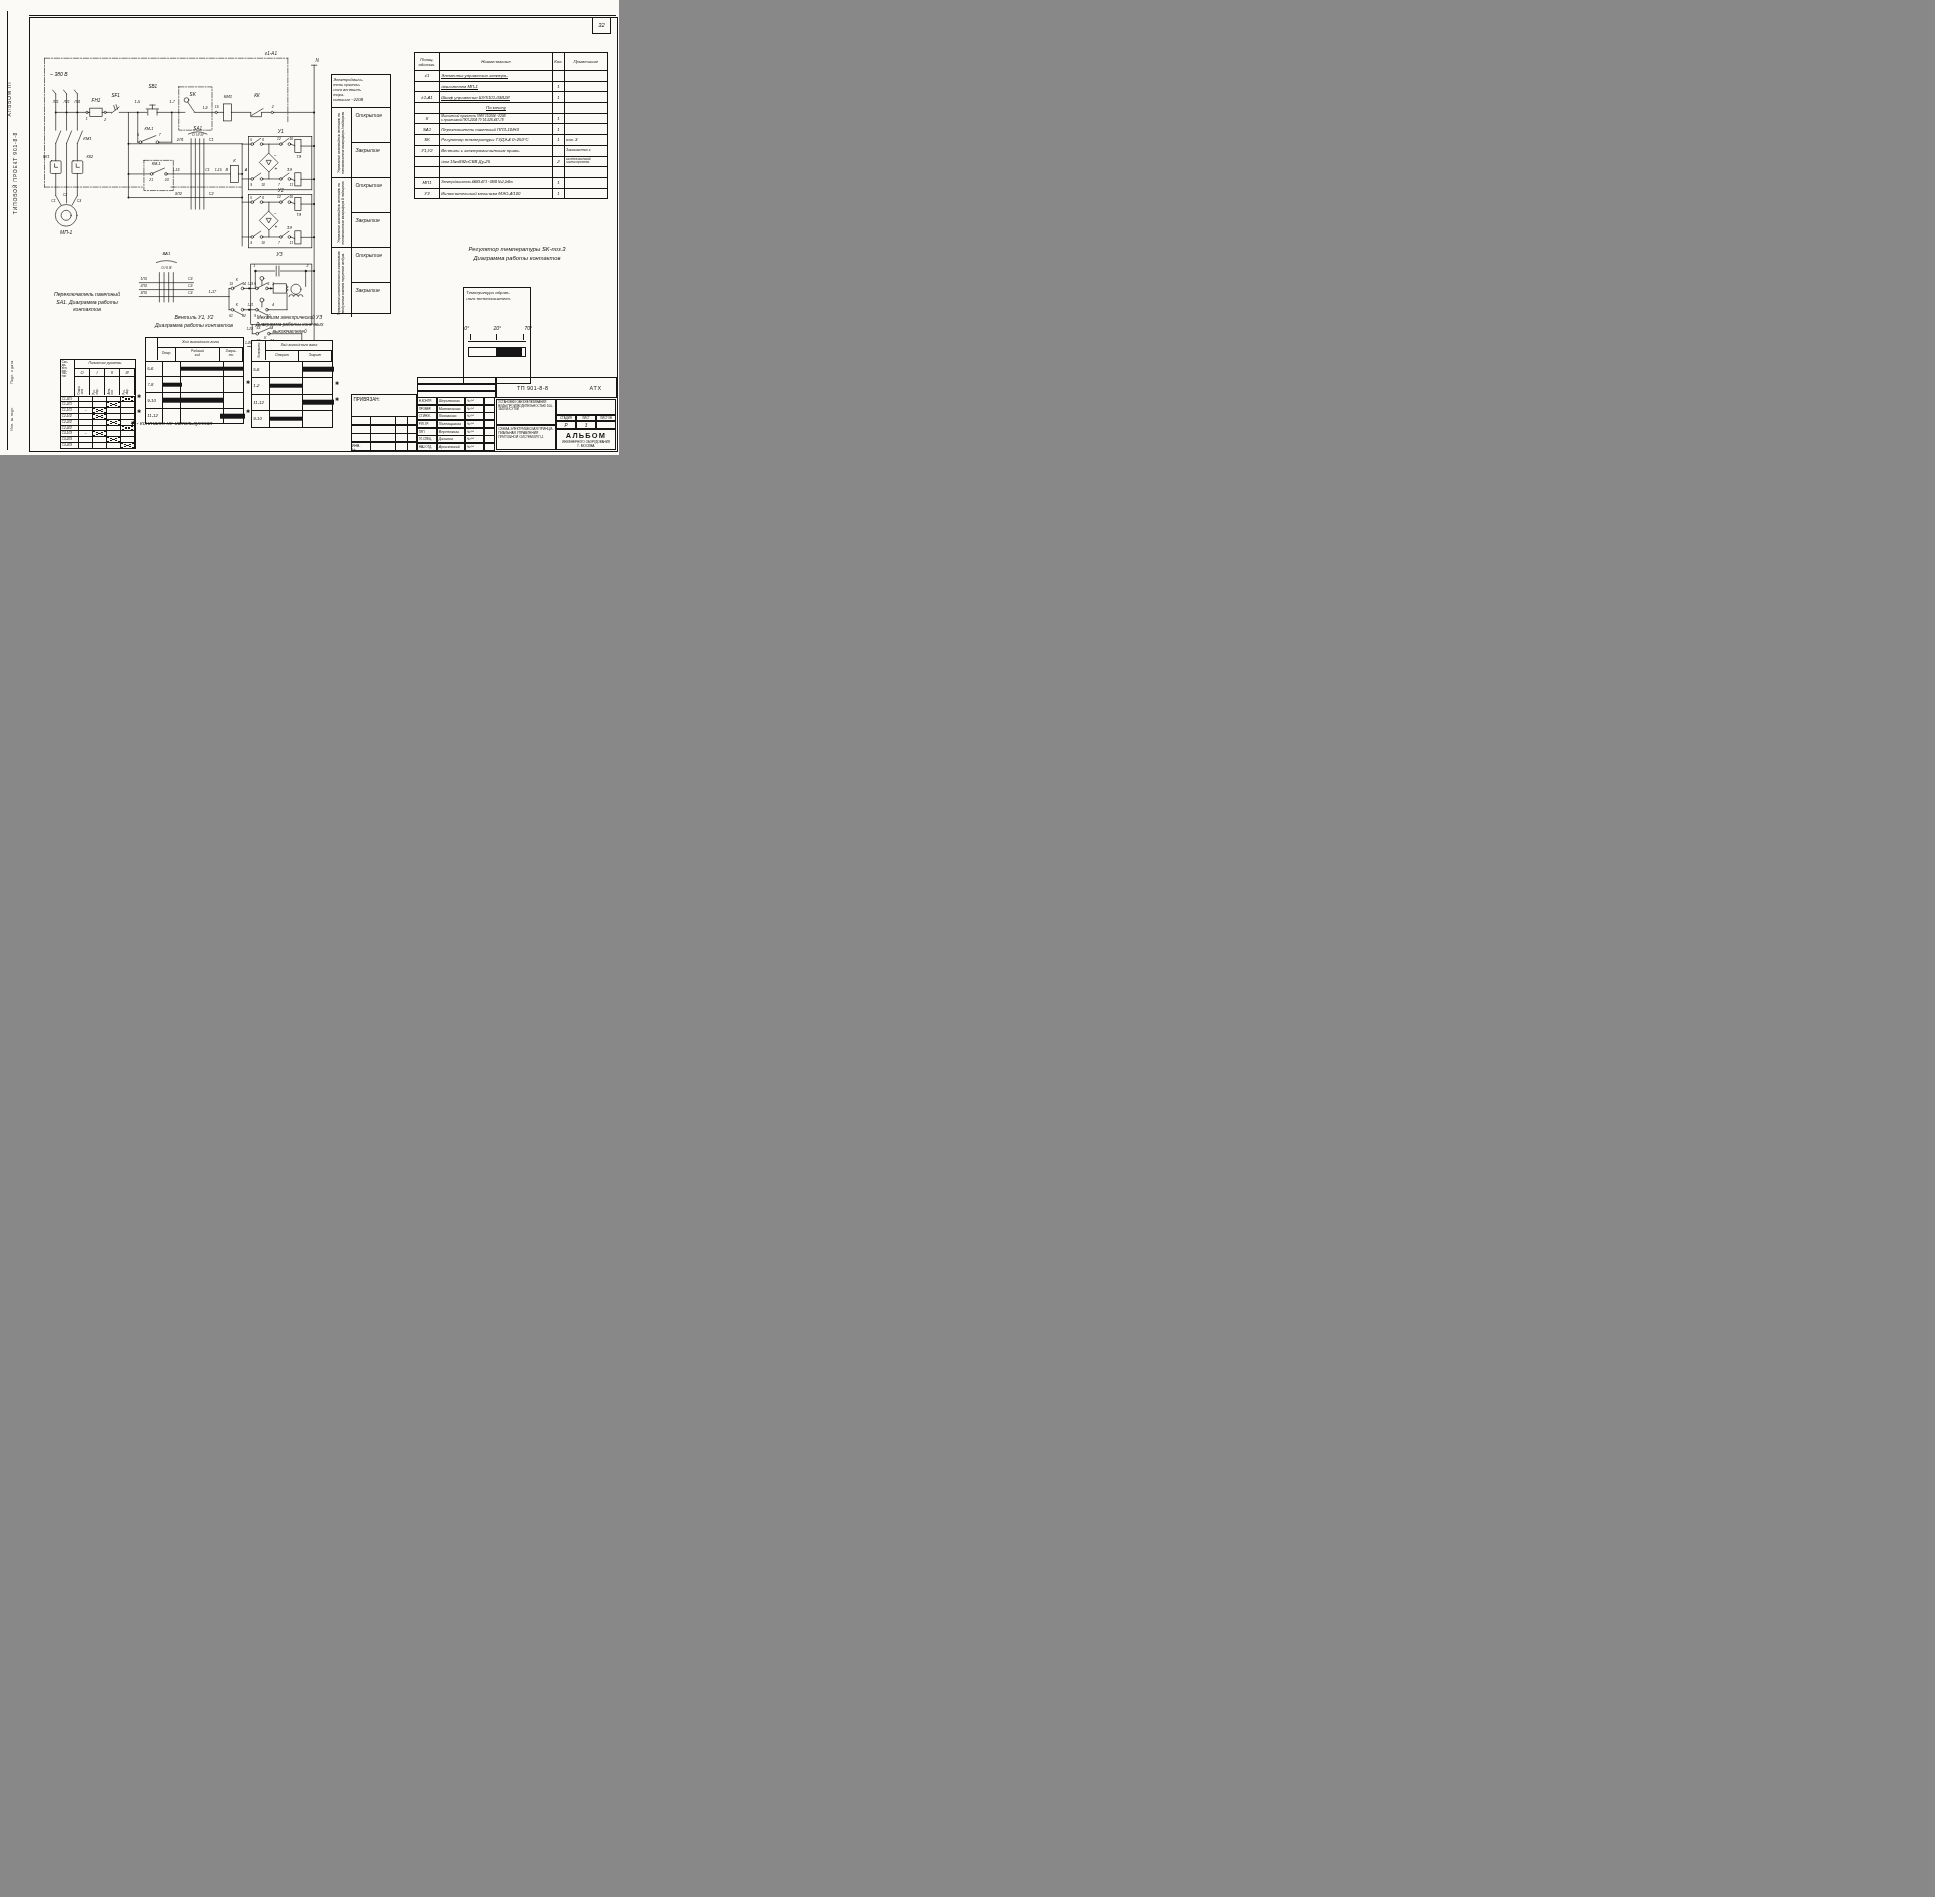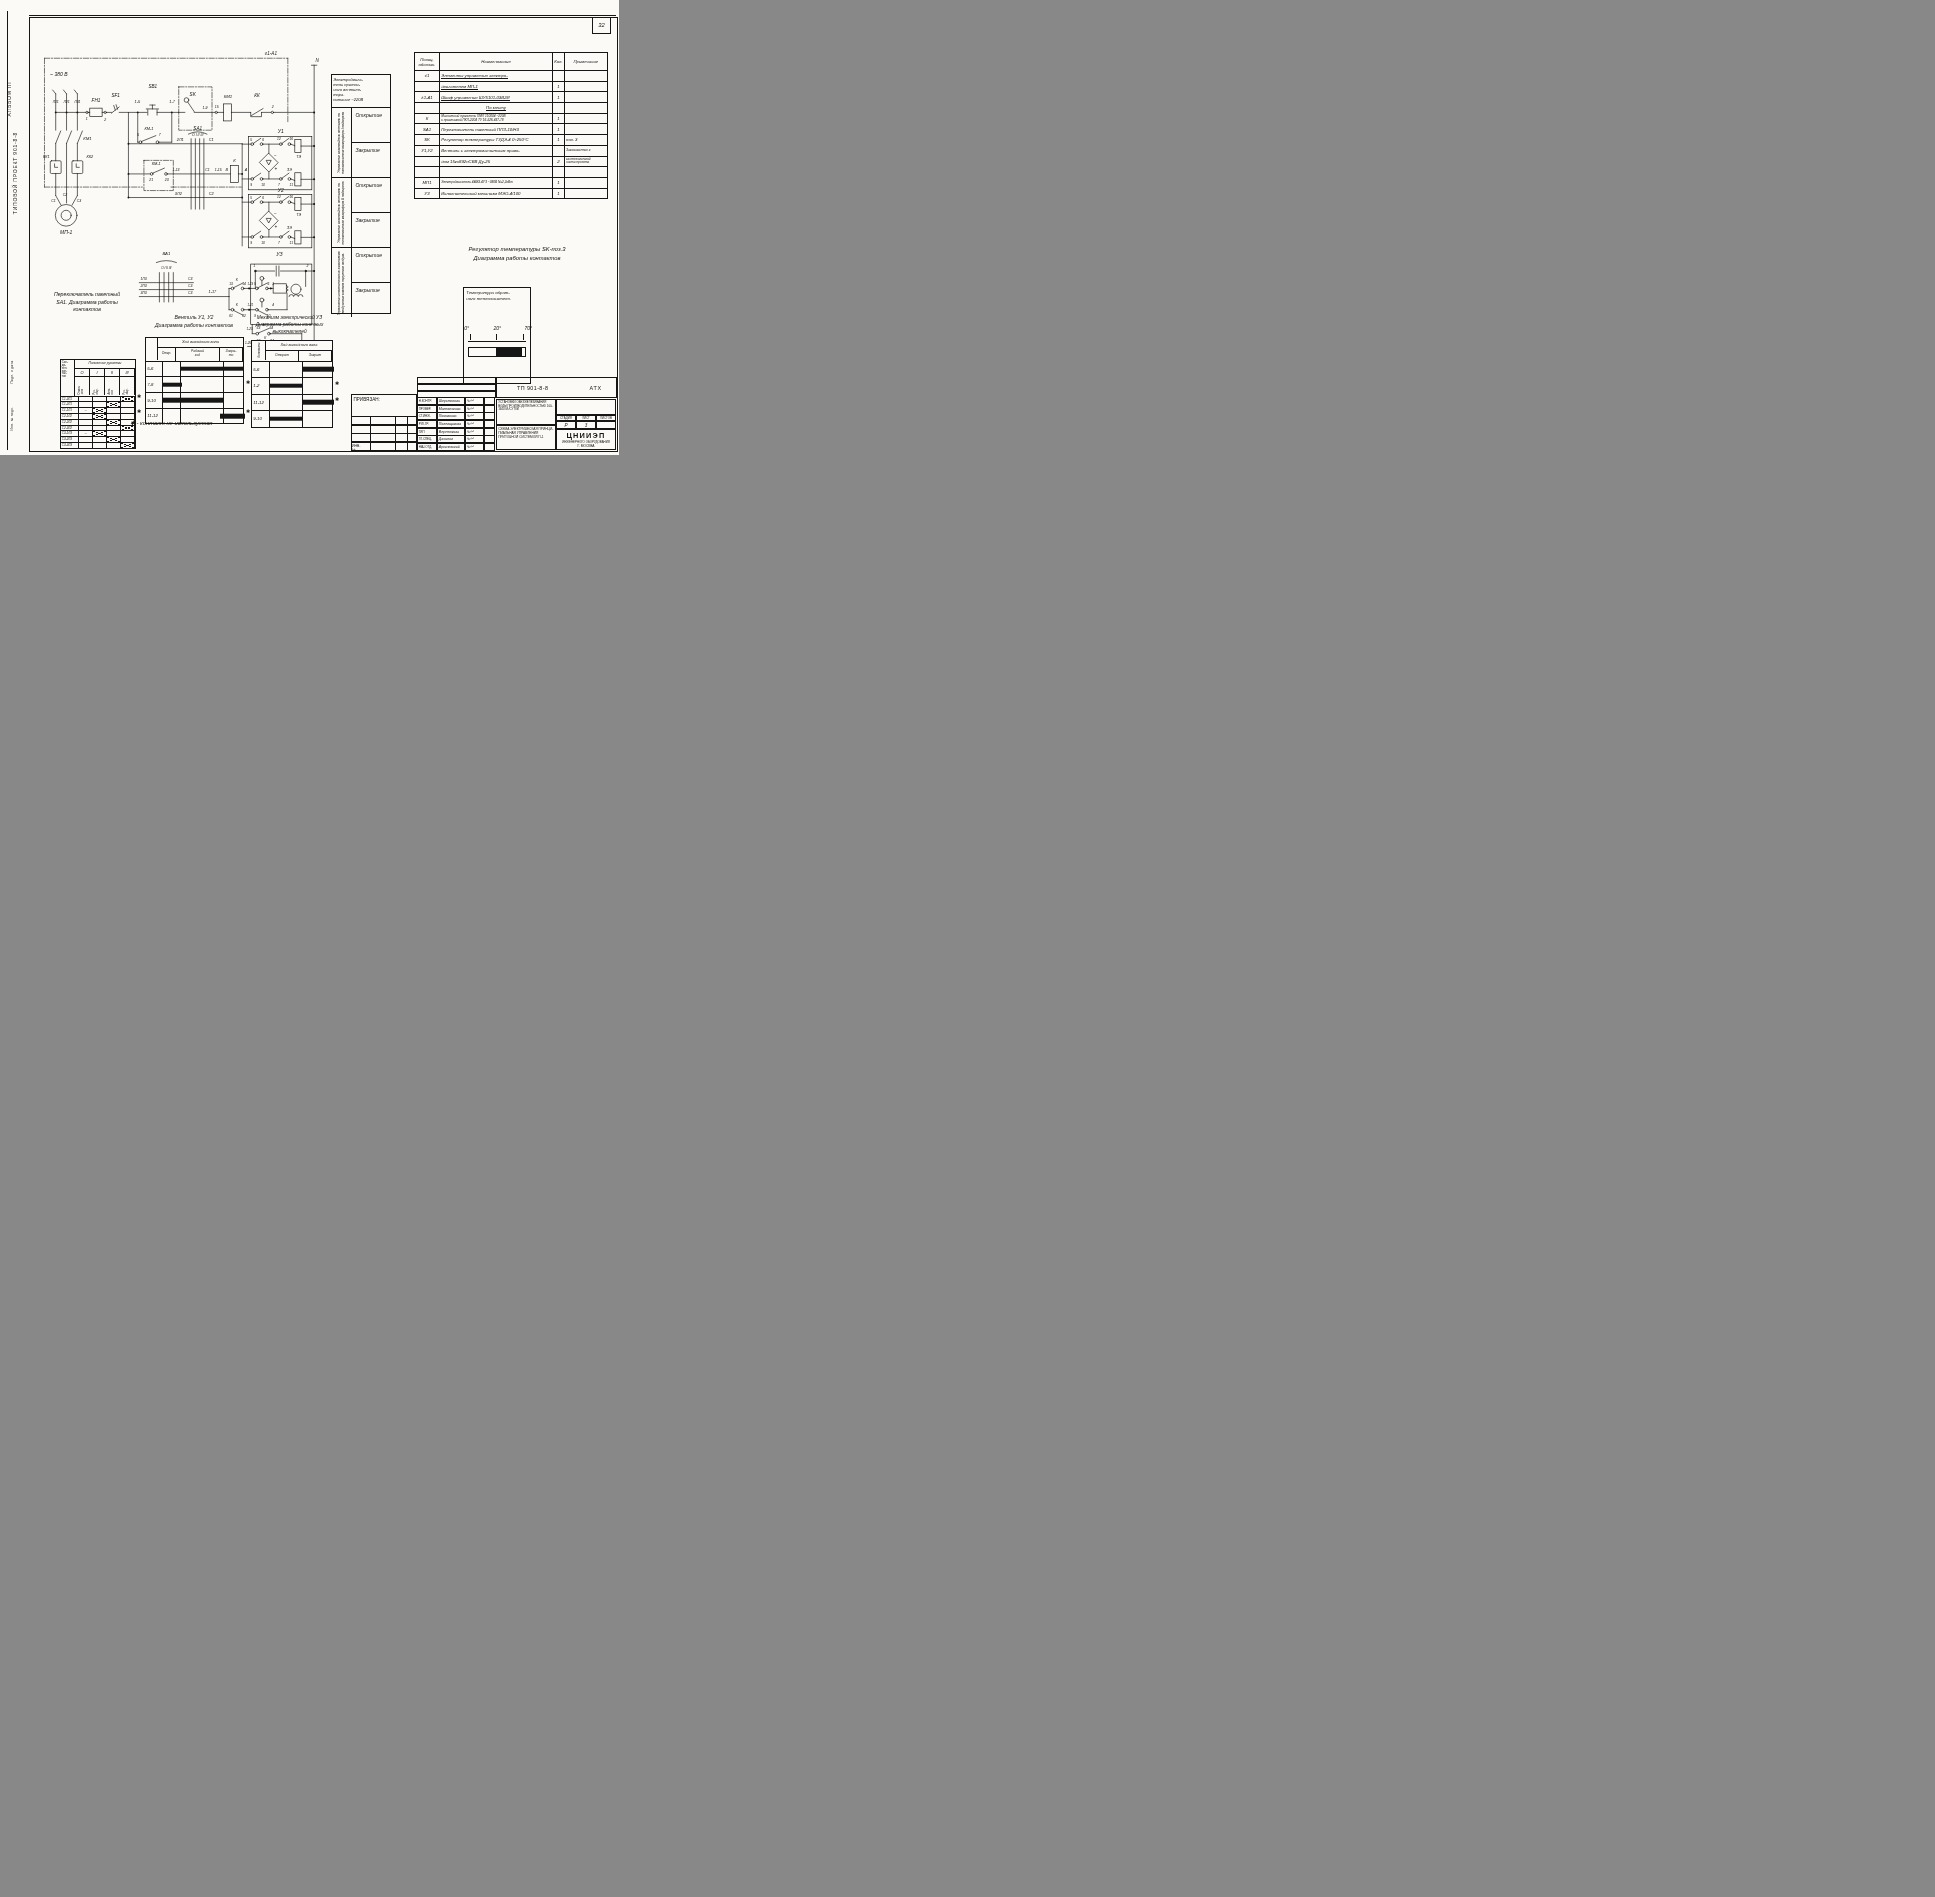--- a/index.html
+++ b/index.html
@@ -880,20 +880,20 @@
 пиальная управления
 приточной системой П-1</div>
       <div class="tbcell" style="left: 556px; top: 399px; width: 60px; height: 16.3px;"></div>
       <div class="tbcell" style="left: 556px; top: 415px; width: 20px; height: 6.2px; font-size: 2.9px; text-align: center; line-height: 5.4px; text-transform: uppercase;">Стадия</div>
       <div class="tbcell" style="left: 556px; top: 421px; width: 20px; height: 7.7px; font-size: 4.6px; font-style: italic; text-align: center; line-height: 7px;">Р</div>
       <div class="tbcell" style="left: 576px; top: 415px; width: 20px; height: 6.2px; font-size: 2.9px; text-align: center; line-height: 5.4px; text-transform: uppercase;">Лист</div>
       <div class="tbcell" style="left: 576px; top: 421px; width: 20px; height: 7.7px; font-size: 4.6px; font-style: italic; text-align: center; line-height: 7px;">3</div>
       <div class="tbcell" style="left: 596px; top: 415px; width: 20px; height: 6.2px; font-size: 2.9px; text-align: center; line-height: 5.4px; text-transform: uppercase;">Листов</div>
       <div class="tbcell" style="left: 596px; top: 421px; width: 20px; height: 7.7px; font-size: 4.6px; font-style: italic; text-align: center; line-height: 7px;"></div>
       <div class="tbcell" style="left: 556px; top: 429px; width: 60px; height: 21px; text-align: center; padding-top: 0.8px;">
-        <div style="font-size: 7.4px; letter-spacing: 1.2px; font-weight: bold;">ЦНИИЭП</div>
+        <div style="font-size: 7.4px; letter-spacing: 1.2px; font-weight: bold;">АЛЬБОМ</div>
         <div style="font-size: 2.9px; text-transform: uppercase;">инженерного оборудования</div>
         <div style="font-size: 3.3px; text-transform: uppercase;">г. Москва</div>
       </div>
     </div>
 
 </div>
 
 
 </body></html>

